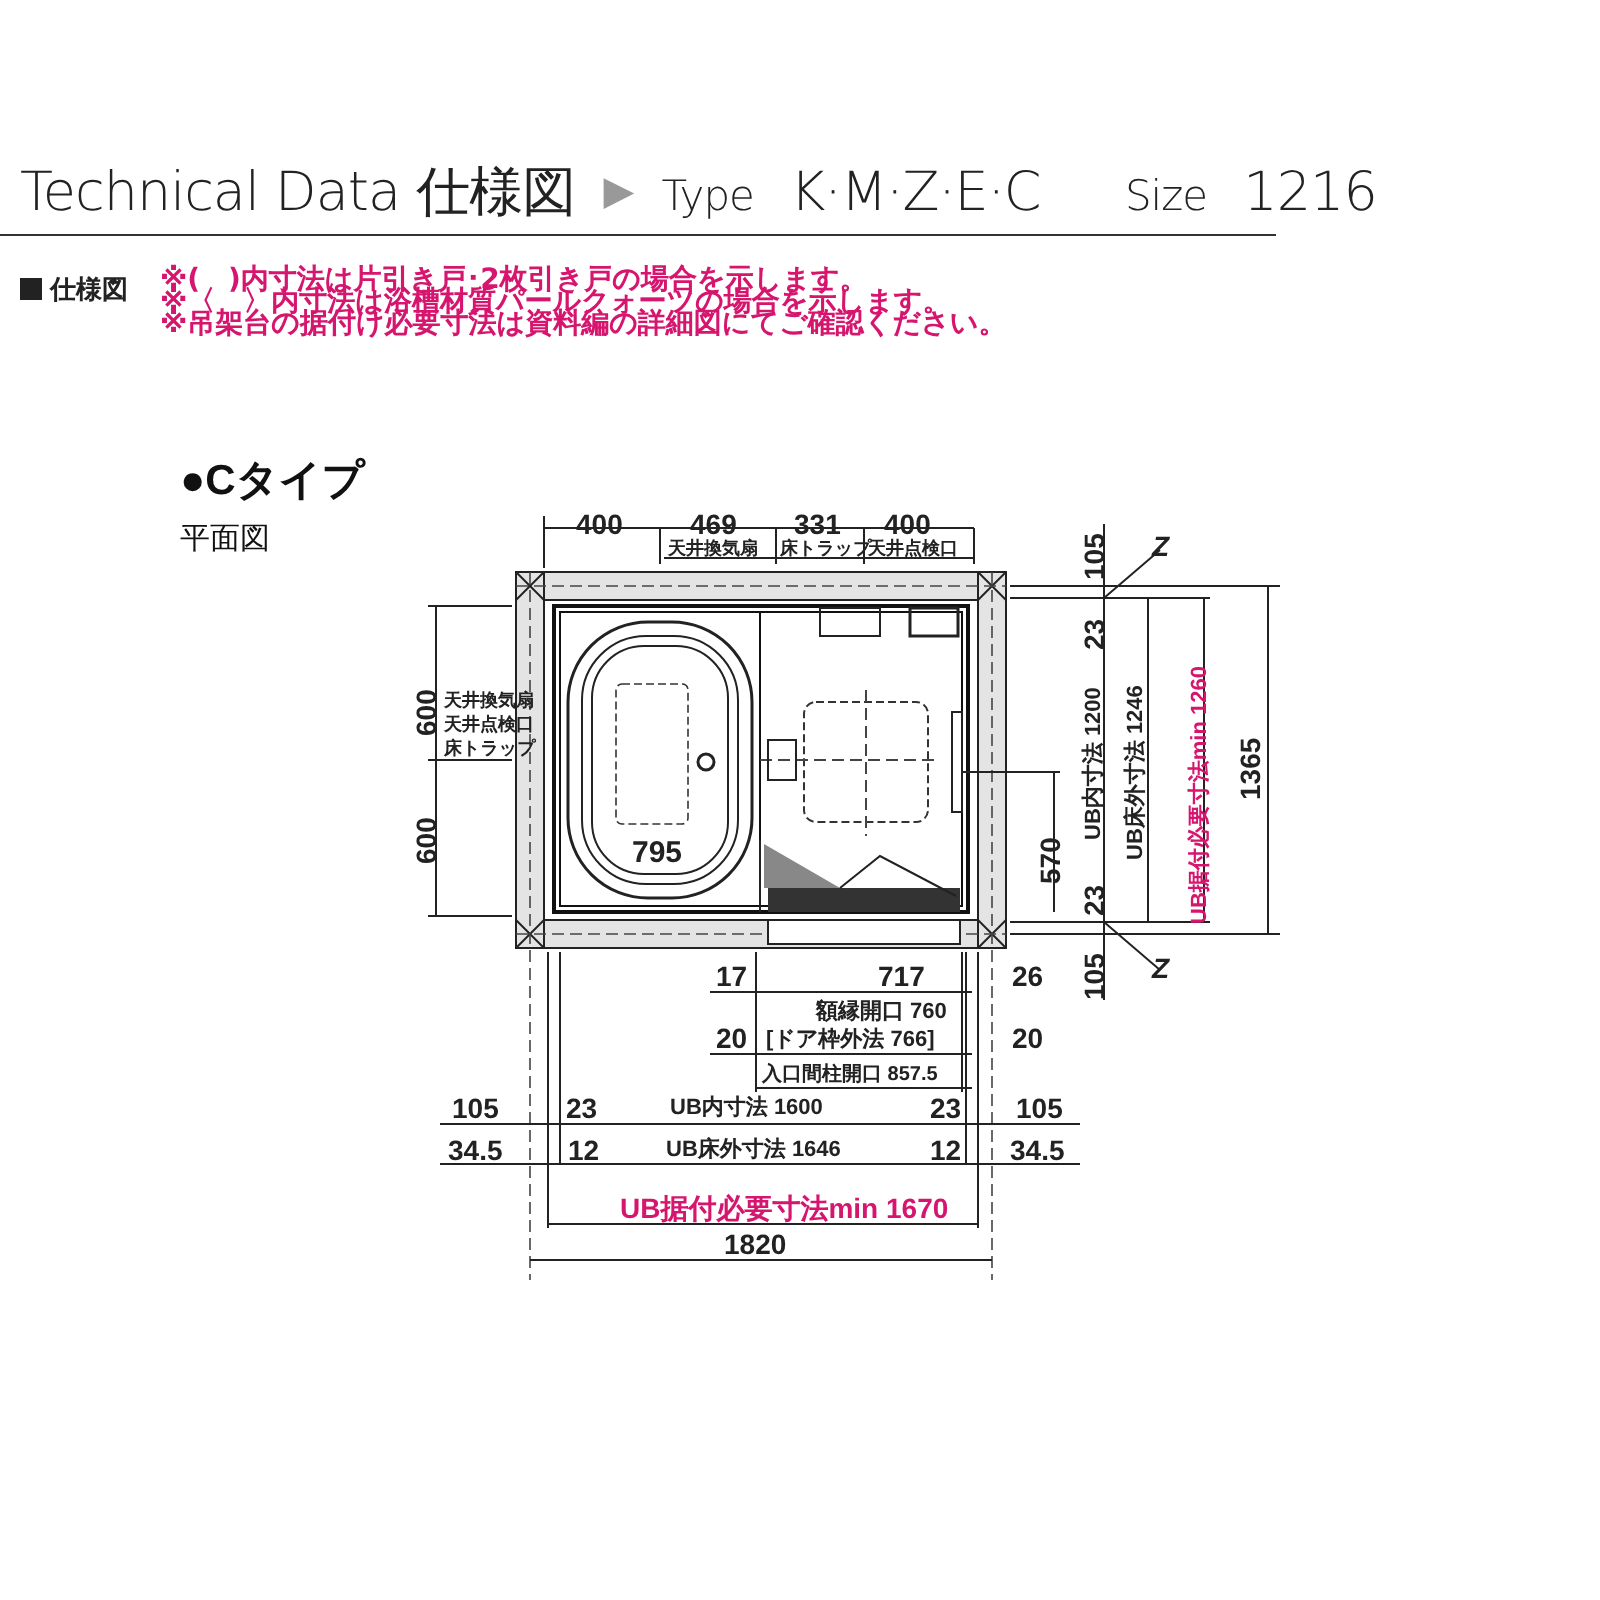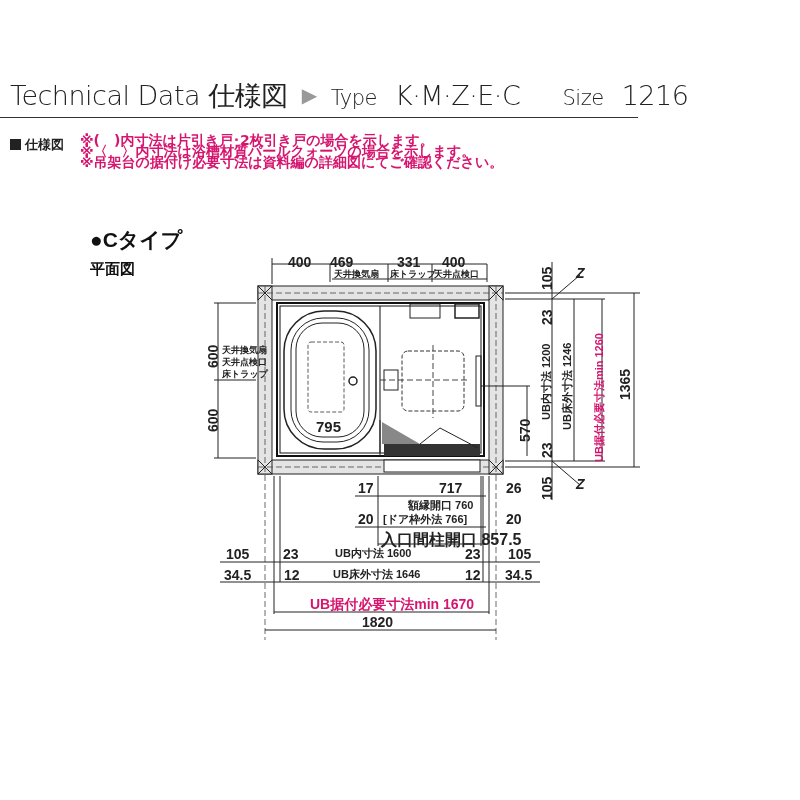--- a/index.html
+++ b/index.html
@@ -1,17 +1,17 @@
 <!DOCTYPE html>
 <html><head>
 <meta charset="utf-8">
 <style>
   html, body { margin:0; padding:0; background:#ffffff; }
   body { width:800px; height:800px; position:relative; overflow:hidden; font-family:"DejaVu Sans", sans-serif; color:#222; }
-  .abs { position:absolute;font-weight:bold; }
+  .abs { position:absolute; }
   .header { left:10px; top:78px; font-size:27px; font-weight:300; letter-spacing:-0.5px; white-space:nowrap; font-family:"DejaVu Sans", sans-serif; color:#222; }
   .header .arrow { color:#999; font-size:20px; margin:0 6px; vertical-align:3px; }
   .header .small { font-size:21px; margin-right:10px; }
   .header .gap { display:inline-block; width:26px; }
   .rule { left:0; top:117px; width:638px; height:1px; background:#333; }
   .spec-label { left:10px; top:136px; font-size:13px; font-weight:bold; color:#222; }
   .spec-label .sq { display:inline-block; width:11px; height:11px; background:#222; margin-right:4px; vertical-align:-1px; }
   .notes { left:80px; top:135px; font-size:14px; line-height:11px; color:#d6156f; font-weight:bold; white-space:nowrap; }
   .ctype { left:90px; top:226px; font-size:21px; font-weight:bold; color:#111; font-family:"Liberation Sans", sans-serif; }
   .plan { left:90px; top:260px; font-size:15px; color:#111; }
@@ -144,21 +144,21 @@
     <line x1="274" y1="612" x2="489" y2="612"></line>
     <line x1="265" y1="630" x2="496" y2="630"></line>
     <line x1="274" y1="476" x2="274" y2="614"></line>
     <line x1="489" y1="476" x2="489" y2="614"></line>
     <line x1="280" y1="476" x2="280" y2="582"></line>
     <line x1="483" y1="476" x2="483" y2="582"></line>
   </g>
 </svg>
 
 <div class="abs dim" style="left:288px;top:254px;">400</div>
-<div class="abs dim" style="left:330px;top:254px;text-align:center;">469</div>
+<div class="abs dim" style="left:345px;top:254px;text-align:center;">469</div>
 <div class="abs dim" style="left:397px;top:254px;">331</div>
 <div class="abs dim" style="left:442px;top:254px;">400</div>
 <div class="abs lbl" style="left:334px;top:268px;">天井換気扇</div>
 <div class="abs lbl" style="left:390px;top:268px;">床トラップ</div>
 <div class="abs lbl" style="left:434px;top:268px;">天井点検口</div>
 
 <div class="abs dim vert" style="left:205px;top:368px;">600</div>
 <div class="abs dim vert" style="left:205px;top:432px;">600</div>
 <div class="abs lbl" style="left:222px;top:344px;">天井換気扇</div>
 <div class="abs lbl" style="left:222px;top:356px;">天井点検口</div>
@@ -178,21 +178,21 @@
 <div class="abs dim" style="left:576px;top:265px;font-style:italic;">Z</div>
 <div class="abs dim" style="left:576px;top:476px;font-style:italic;">Z</div>
 
 <div class="abs dim" style="left:358px;top:480px;">17</div>
 <div class="abs dim" style="left:415px;top:480px;margin-left:24px;">717</div>
 <div class="abs dim" style="left:506px;top:480px;">26</div>
 <div class="abs dim" style="left:408px;top:498px;font-size:11px;">額縁開口 760</div>
 <div class="abs dim" style="left:383px;top:512px;font-size:11px;">[ドア枠外法 766]</div>
 <div class="abs dim" style="left:358px;top:511px;">20</div>
 <div class="abs dim" style="left:506px;top:511px;">20</div>
-<div class="abs dim" style="left:381px;top:530px;font-size:16px;">入口間柱開口 857.5</div>
+<div class="abs dim" style="left:381px;top:530px;font-size:10px;">入口間柱開口 857.5</div>
 
 <div class="abs dim" style="left:226px;top:546px;">105</div>
 <div class="abs dim" style="left:283px;top:546px;">23</div>
 <div class="abs dim" style="left:335px;top:546px;font-size:11px;">UB内寸法 1600</div>
 <div class="abs dim" style="left:465px;top:546px;">23</div>
 <div class="abs dim" style="left:508px;top:546px;">105</div>
 <div class="abs dim" style="left:224px;top:567px;">34.5</div>
 <div class="abs dim" style="left:284px;top:567px;">12</div>
 <div class="abs dim" style="left:333px;top:567px;font-size:11px;">UB床外寸法 1646</div>
 <div class="abs dim" style="left:465px;top:567px;">12</div>

